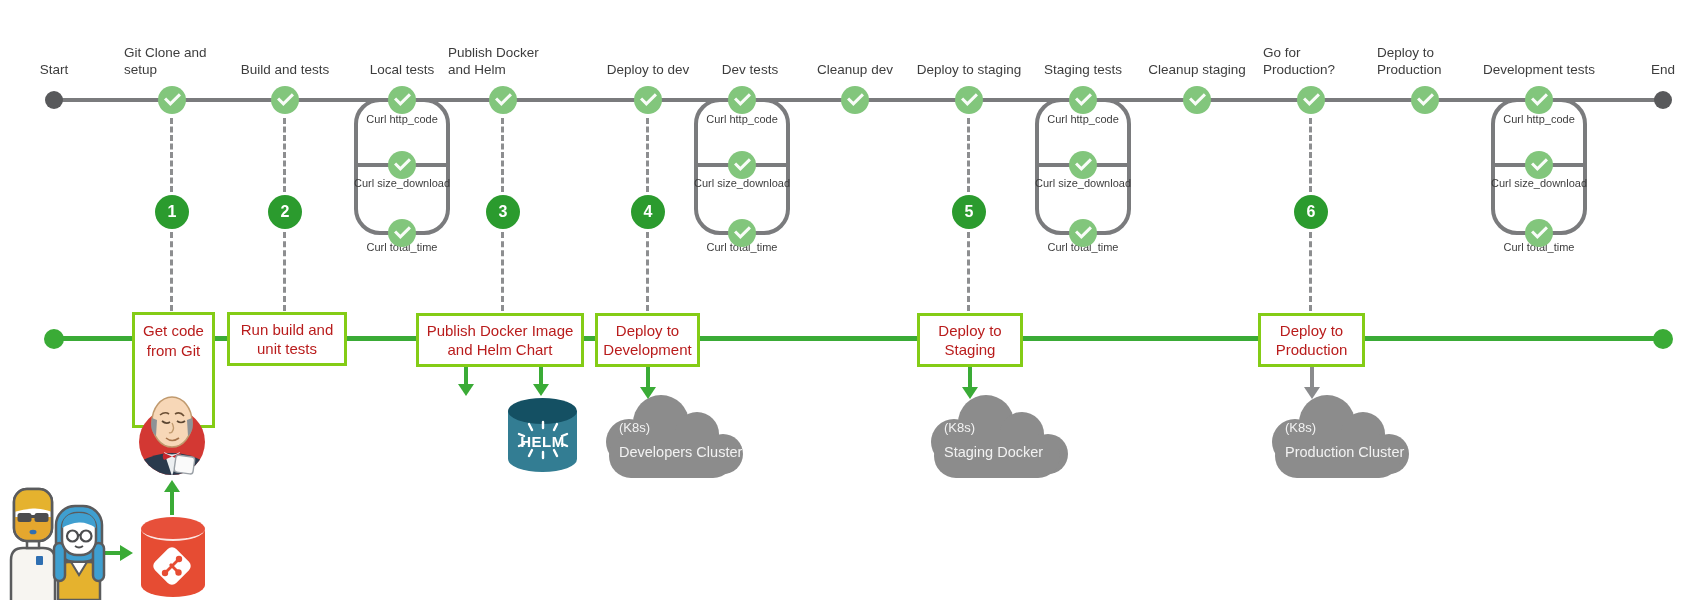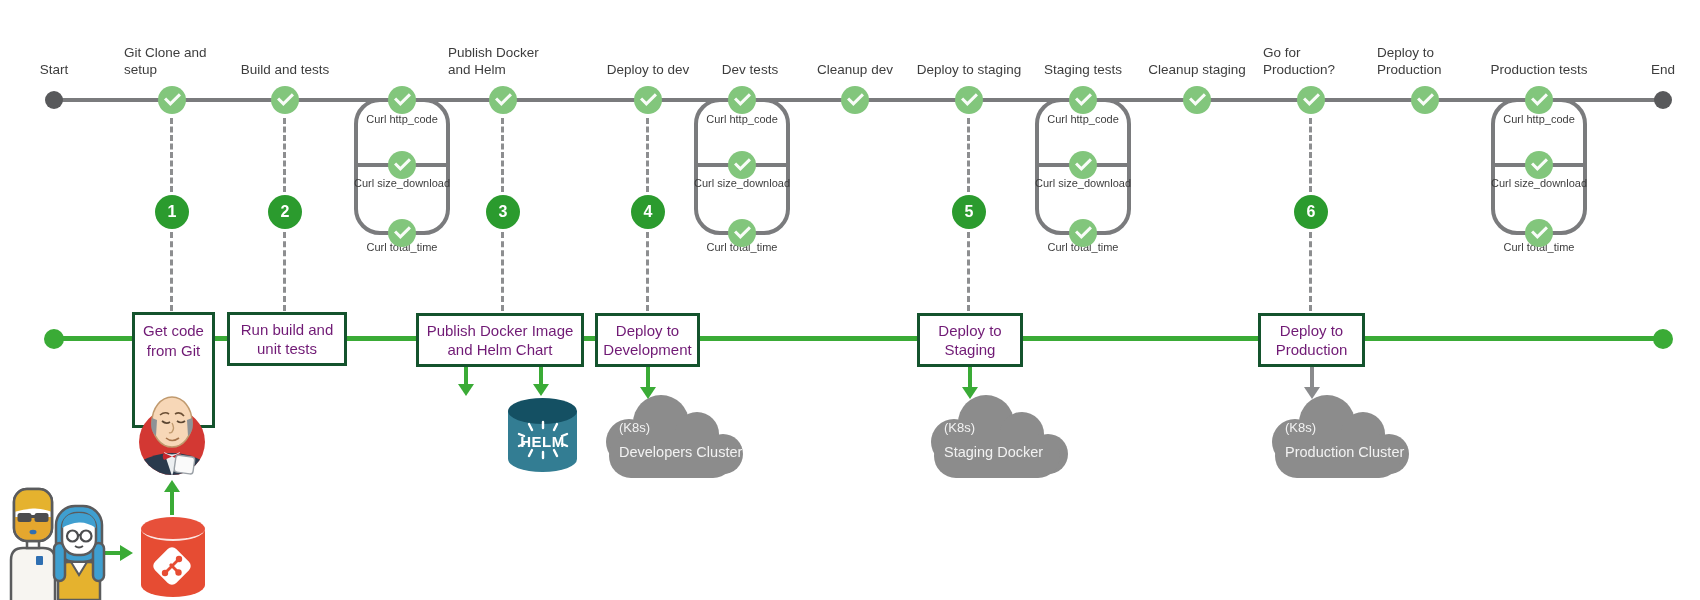--- a/index.html
+++ b/index.html
@@ -27,23 +27,23 @@
     position:absolute;width:34px;height:34px;border-radius:50%;background:#2b9b2e;color:#fff;
     font-size:16px;font-weight:bold;display:flex;align-items:center;justify-content:center;top:195px;z-index:3;
   }
   .vdash{position:absolute;width:0;border-left:3px dashed #8d8e90;z-index:1;}
   .vdash.up{top:118px;height:74px;}
   .vdash.dn{top:232px;height:79px;}
   
   .hline-green{position:absolute;left:54px;top:336px;width:1609px;height:5px;background:#3aab36;z-index:2;}
   .greendot{position:absolute;width:20px;height:20px;border-radius:50%;background:#3aab36;top:329px;z-index:3;}
   .pbox{
-    position:absolute;background:#fff;border:3px solid #14532d;box-sizing:border-box;z-index:5;
+    position:absolute;background:#fff;border:3px solid #84cc16;box-sizing:border-box;z-index:5;
     display:flex;align-items:center;justify-content:center;text-align:center;
-    font-size:15px;line-height:1.3;color:#701a75;
+    font-size:15px;line-height:1.3;color:#b91c1c;
   }
   .pbox.tall{align-items:flex-start;padding-top:6px;}
   
   .arrow{position:absolute;width:4px;background:#3aab36;z-index:4;}
   .arrow::after{content:"";position:absolute;left:-6px;bottom:-11px;width:0;height:0;border:8px solid transparent;border-bottom:none;border-top:12px solid #3aab36;}
   .arrow.gray{background:#8a8b8d;}
   .arrow.gray::after{border-top-color:#8a8b8d;}
   .arrow.up::after{top:-12px;bottom:auto;border-top:none;border-bottom:12px solid #3aab36;}
   .arrow-right{position:absolute;height:4px;background:#3aab36;z-index:4;}
   .arrow-right::after{content:"";position:absolute;right:-13px;top:-6px;width:0;height:0;border:8px solid transparent;border-right:none;border-left:13px solid #3aab36;}
@@ -66,30 +66,31 @@
 <div class="canvas">
 
   <div class="hline-gray"></div>
   <div class="enddot" style="left:45px"></div>
   <div class="enddot" style="left:1654px"></div>
   <div class="stage-label" style="left:14px;width:80px">Start</div>
   <div class="stage-label" style="left:1623px;width:80px">End</div>
 
   <div class="stage-label" style="left:124px;width:95px">Git Clone and setup</div>
   <div class="stage-label" style="left:215px;width:140px">Build and tests</div>
+  <div class="stage-label" style="left:332px;width:140px">Local tests</div>
   <div class="stage-label" style="left:448px;width:110px">Publish Docker and Helm</div>
   <div class="stage-label" style="left:578px;width:140px">Deploy to dev</div>
   <div class="stage-label" style="left:680px;width:140px">Dev tests</div>
   <div class="stage-label" style="left:785px;width:140px">Cleanup dev</div>
   <div class="stage-label" style="left:894px;width:150px">Deploy to staging</div>
   <div class="stage-label" style="left:1013px;width:140px">Staging tests</div>
   <div class="stage-label" style="left:1127px;width:140px">Cleanup staging</div>
   <div class="stage-label" style="left:1263px;width:95px">Go for Production?</div>
   <div class="stage-label" style="left:1377px;width:95px">Deploy to Production</div>
-  <div class="stage-label" style="left:1469px;width:140px">Production tests</div>
+  <div class="stage-label" style="left:1469px;width:140px">Development tests</div>
 
   <div class="bracket" style="left:354px"></div>
   <div class="bracket-mid" style="left:358px"></div>
   <div class="bracket" style="left:694px"></div>
   <div class="bracket-mid" style="left:698px"></div>
   <div class="bracket" style="left:1035px"></div>
   <div class="bracket-mid" style="left:1039px"></div>
   <div class="bracket" style="left:1491px"></div>
   <div class="bracket-mid" style="left:1495px"></div>
 

